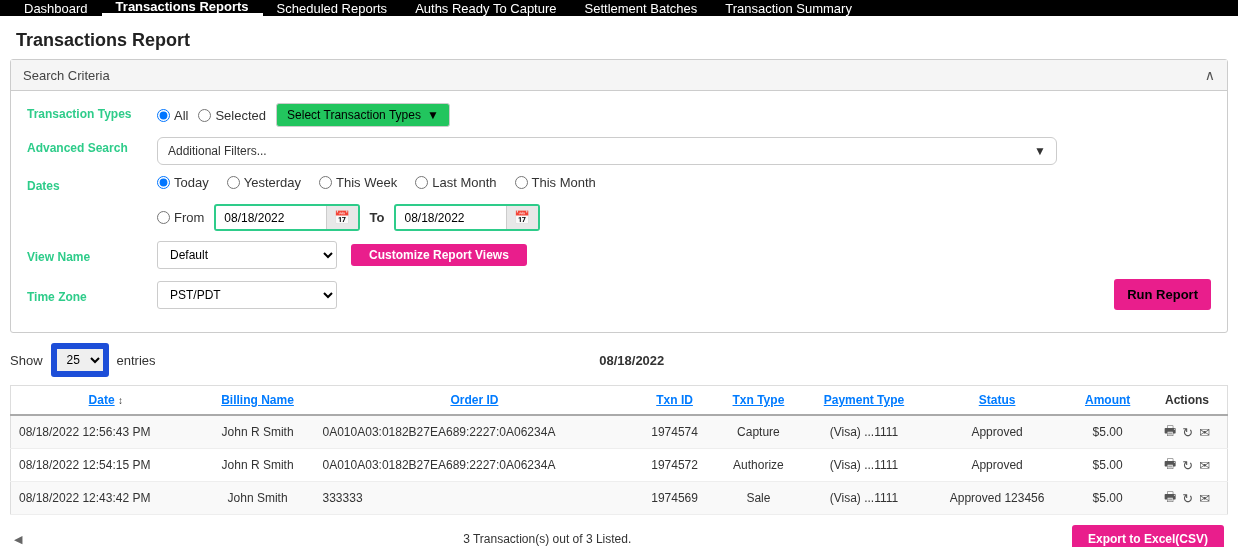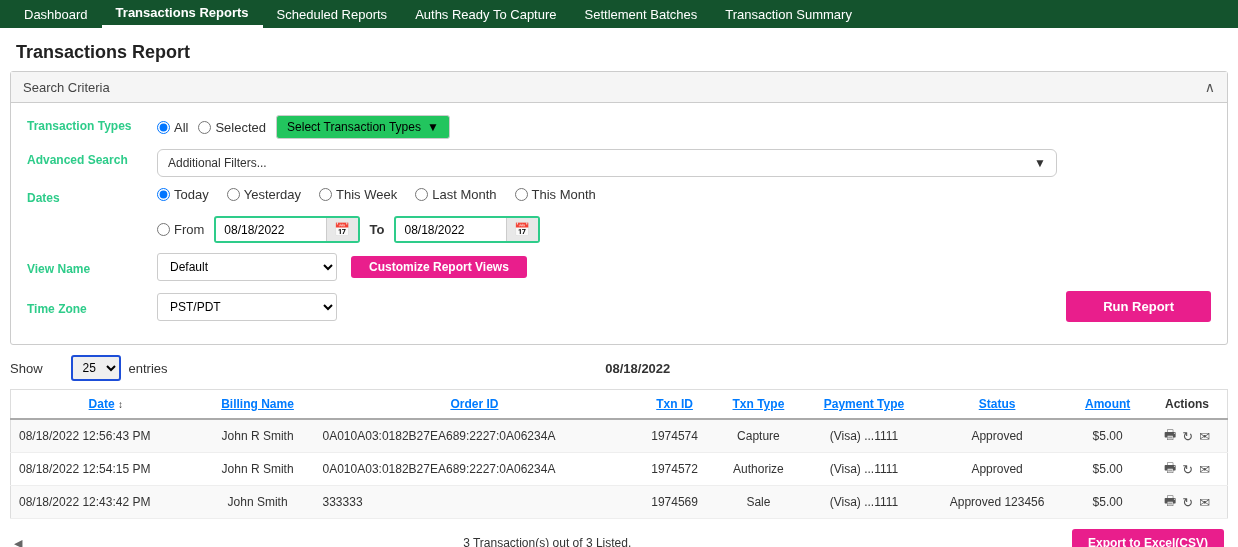--- a/index.html
+++ b/index.html
@@ -1,23 +1,23 @@
 <!DOCTYPE html>
 <html><head>
   <meta charset="utf-8">
   <style>
     * { box-sizing: border-box; margin: 0; padding: 0; }
     body { font-family: Arial, sans-serif; font-size: 12px; background: #fff; color: #333; width: 1238px; }
 
     
     .nav-bar {
-      background: #14532d;
-      display: flex;
-      align-items: center;
-      height: 28px;
+      background: #000000;
+      display: flex;
+      align-items: center;
+      height: 16px;
       padding: 0 10px;
     }
     .nav-item {
       color: #fff;
       padding: 0 14px;
       font-size: 13px;
       cursor: pointer;
       height: 100%;
       display: flex;
       align-items: center;
@@ -172,23 +172,23 @@
       color: #fff;
       border: none;
       padding: 4px 18px;
       border-radius: 3px;
       font-size: 12px;
       cursor: pointer;
       font-weight: bold;
     }
     .run-report-btn {
       background: #e91e8c;
-      color: #ffffff;
+      color: #000000;
       border: none;
-      padding: 8px 37px;
+      padding: 8px 13px;
       border-radius: 3px;
       font-size: 13px;
       cursor: pointer;
       font-weight: bold;
       margin-left: auto;
     }
     .view-tz-row {
       display: flex;
       align-items: center;
       justify-content: space-between;
@@ -210,25 +210,24 @@
       margin-bottom: 8px;
       justify-content: space-between;
     }
     .table-top-left {
       display: flex;
       align-items: center;
       gap: 8px;
     }
     .show-label { font-size: 13px; }
     select.entries-select {
-      border: 2px solid #1d4ed8;
+      border: 6px solid #1d4ed8;
       padding: 3px 6px;
       border-radius: 3px;
       font-size: 12px;
-      margin-left: 20px;
     }
     .entries-label { font-size: 13px; }
     .date-center {
       font-size: 13px;
       font-weight: bold;
       text-align: center;
       flex: 1;
     }
 
     

